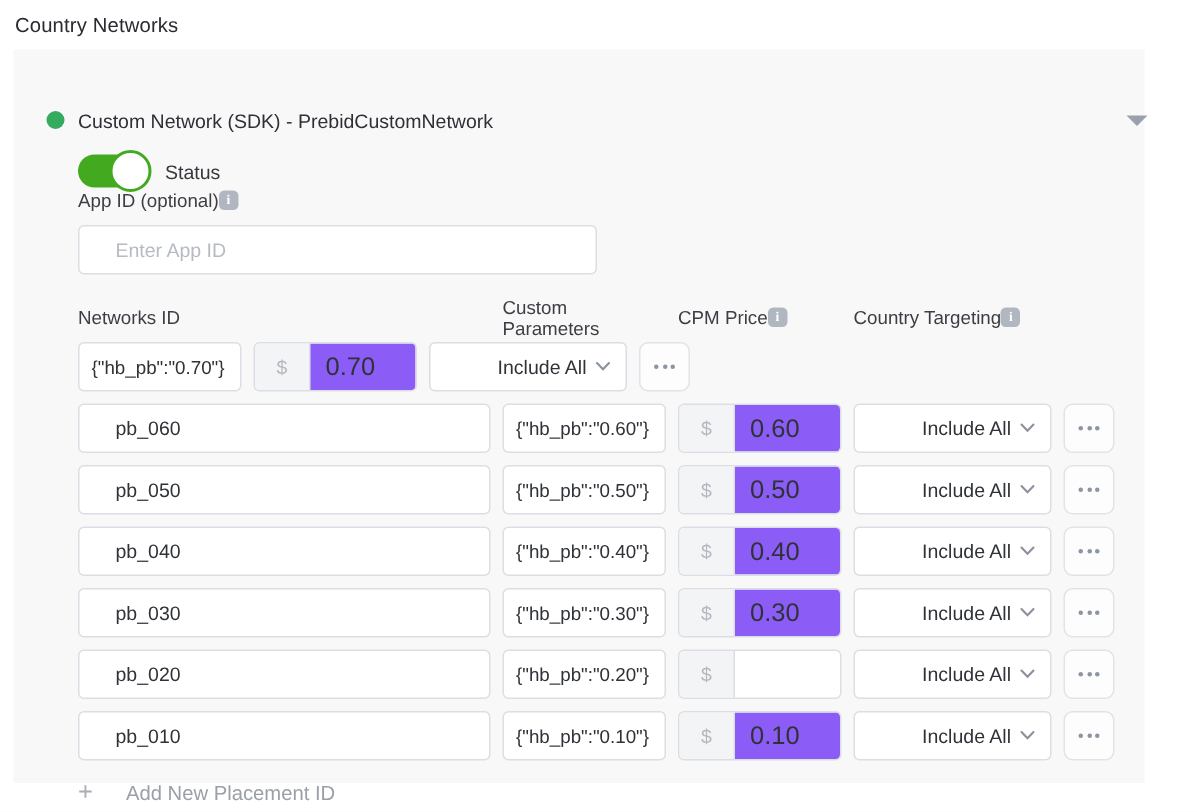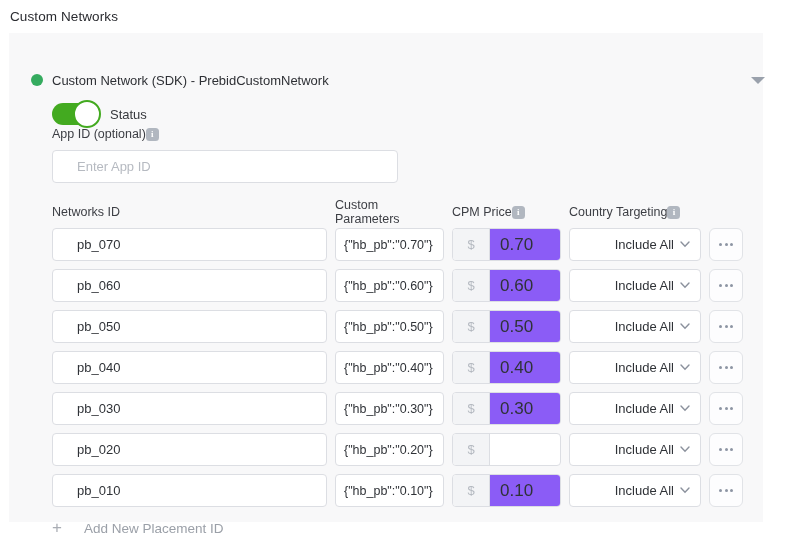--- a/index.html
+++ b/index.html
@@ -41,21 +41,21 @@
   }
   .toggle .knob {
     position: absolute; left: 21px; top: -3px;
     width: 28px; height: 28px; border-radius: 50%;
     background: #ffffff; border: 2px solid #43aa20;
   }
   .toggle-label { margin-left: 12px; font-size: 13px; color: #36383d; }
 
   .field-label {
     font-size: 12.5px; color: #3c3e44;
-    display: inline-flex; align-items: center; gap: 0;
+    display: inline-flex; align-items: flex-start; gap: 0;
   }
   .app-id-label { position: absolute; left: 43px; top: 94px; }
   .info-icon {
     display: inline-block; width: 13px; height: 13px;
     background: #b1b7c0; border-radius: 3.5px;
     color: #ffffff; font-size: 9px; font-weight: bold;
     text-align: center; line-height: 13px; cursor: pointer;
   }
   .info-icon::before { content: "i"; font-family: "Liberation Serif", serif; }
 
@@ -132,21 +132,21 @@
     color: #9ba0a8; font-size: 13.5px; cursor: pointer;
   }
   .plus-icon {
     font-size: 17px; line-height: 16px; color: #a9adb4; font-weight: 400;
   }
   .plus-icon::before { content: "+"; }
 </style>
 </head>
 <body>
 
-<div class="page-title">Custom Networks</div>
+<div class="page-title">Country Networks</div>
 
 <div class="card">
 
   <span class="status-dot"></span>
   <div class="network-title">Custom Network (SDK) - PrebidCustomNetwork</div>
   <div class="collapse-chevron"></div>
 
   <div class="toggle-row">
     <div class="toggle">
       <span class="knob"></span>
@@ -174,23 +174,20 @@
       <span class="info-icon"></span>
     </div>
     <div class="col-country field-label">
       <span>Country Targeting</span>
       <span class="info-icon"></span>
     </div>
   </div>
 
   <div class="rows-host">
   <div class="placement-row">
-    <div class="col-placement">
-      <input class="text-input" type="text" value="pb_070" style="">
-    </div>
     <div class="col-params">
       <input class="text-input params" type="text" value="{&quot;hb_pb&quot;:&quot;0.70&quot;}" style="">
     </div>
     <div class="col-cpm">
       <div class="cpm-group">
         <span class="cpm-prefix">$</span>
         <input type="text" value="0.70" style="">
       </div>
     </div>
     <div class="col-country select-wrap">

